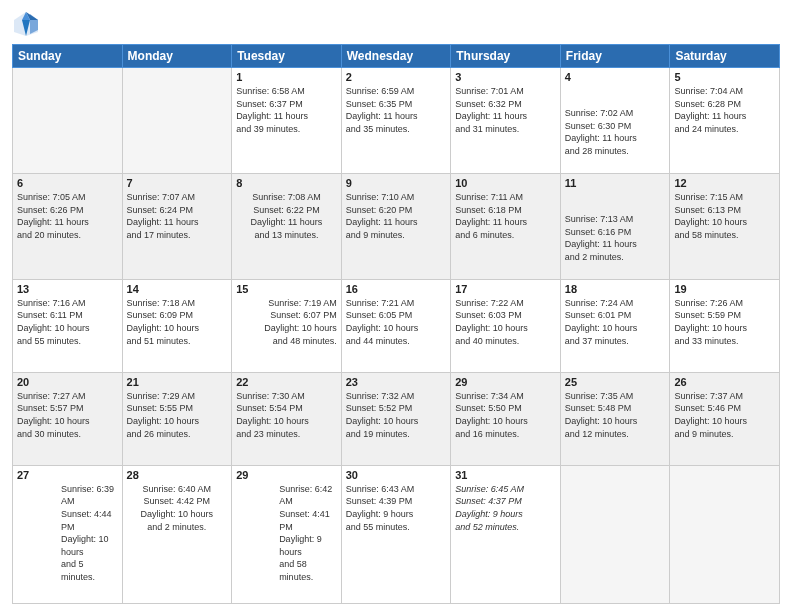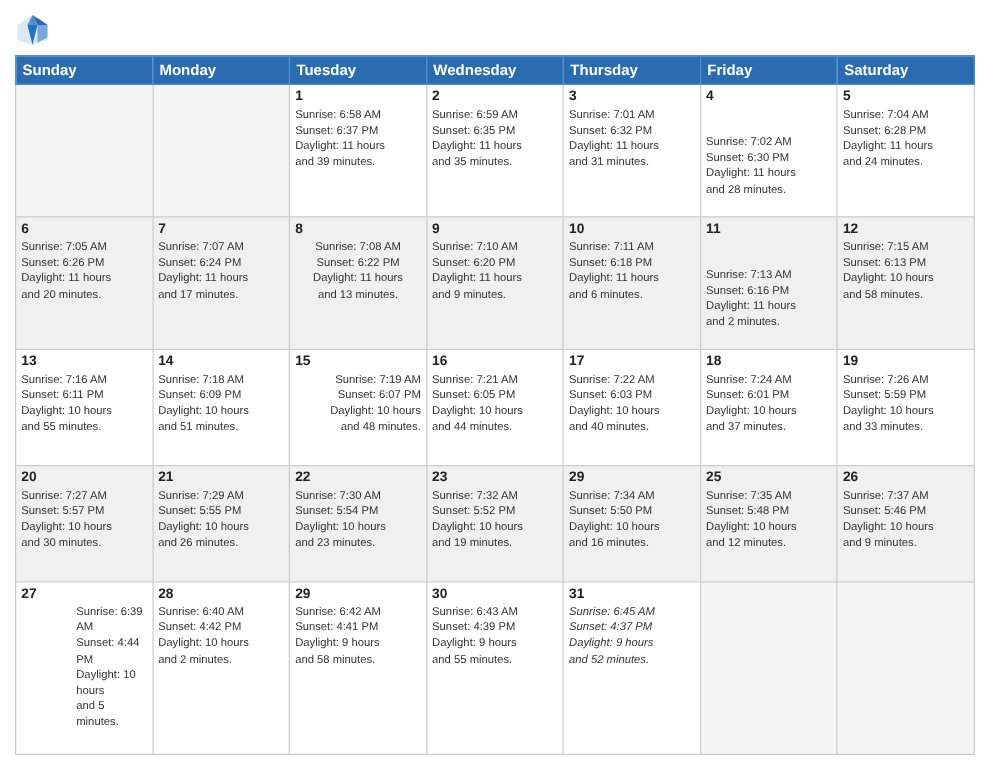--- a/index.html
+++ b/index.html
@@ -335,28 +335,28 @@
         <tr>
           <td>
             <div class="day-num">27</div>
             <div class="day-info" style="white-space: pre-line; margin-left: 44px;">Sunrise: 6:39 AM
 Sunset: 4:44 PM
 Daylight: 10 hours
 and 5 minutes.</div>
           </td>
           <td>
             <div class="day-num">28</div>
-            <div class="day-info" style="white-space: pre-line;">Sunrise: 6:40 AM
+            <div class="day-info" style="white-space: pre-line; text-align: center;">Sunrise: 6:40 AM
 Sunset: 4:42 PM
 Daylight: 10 hours
 and 2 minutes.</div>
           </td>
           <td>
             <div class="day-num">29</div>
-            <div class="day-info" style="white-space: pre-line;">Sunrise: 6:42 AM
+            <div class="day-info" style="white-space: pre-line; margin-left: 43px;">Sunrise: 6:42 AM
 Sunset: 4:41 PM
 Daylight: 9 hours
 and 58 minutes.</div>
           </td>
           <td>
             <div class="day-num">30</div>
             <div class="day-info" style="white-space: pre-line;">Sunrise: 6:43 AM
 Sunset: 4:39 PM
 Daylight: 9 hours
 and 55 minutes.</div>

